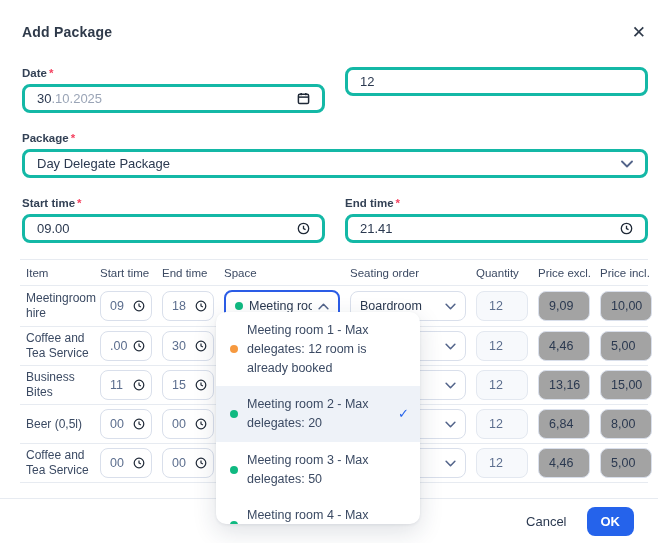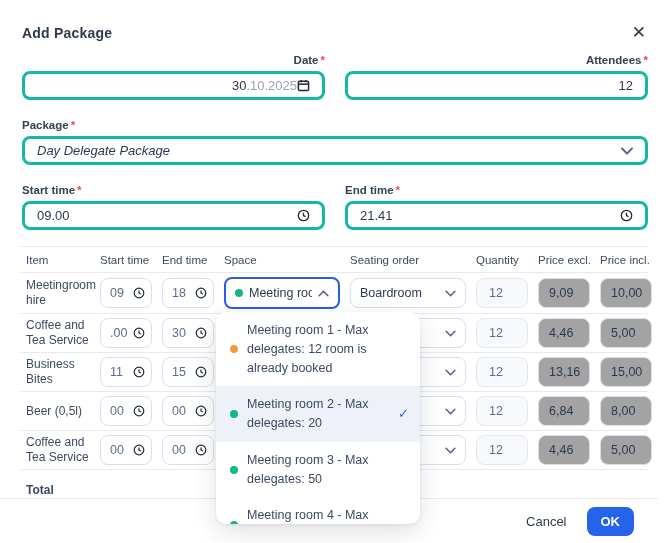--- a/index.html
+++ b/index.html
@@ -2,21 +2,21 @@
 <html><head>
 <meta charset="utf-8">
 <style>
   * { margin:0; padding:0; box-sizing:border-box; }
   html,body { background:#fff; }
   body { font-family:"Liberation Sans","DejaVu Sans",sans-serif; color:#2b3950; }
 
   .modal { position:relative; width:670px; height:543px; background:#fff; overflow:hidden; }
 
   
-  .modal-header { display:flex; justify-content:space-between; align-items:center; padding:24px 24px 0 22px; }
+  .modal-header { display:flex; justify-content:space-between; padding:24px 24px 0 22px; }
   .modal-title { font-size:14px; font-weight:700; color:#2f3a4a; letter-spacing:.2px; }
   .close-btn { font-size:17px; color:#2f3a4a; cursor:pointer; line-height:1; background:none; border:none; font-family:inherit; }
 
   
   .form-area { padding:0 22px; }
   .field-row { display:flex; gap:20px; }
   .field { flex:1; }
   .field-label { font-size:11.5px; font-weight:700; color:#334155; margin-bottom:5px; }
   .req { color:#f43f5e; margin-left:2px; }
   .input { display:flex; align-items:center; height:29px; border:3px solid #14b8a6; border-radius:8px; padding:0 12px; font-size:13px; color:#2b3950; background:#fff; }
@@ -65,46 +65,45 @@
 
 <div class="modal">
 
   <div class="modal-header">
     <div class="modal-title">Add Package</div>
     <button class="close-btn">✕</button>
   </div>
 
   <div class="form-area">
 
-    <div class="field-row" style="margin-top:13px;text-align:right;">
+    <div class="field-row" style="margin-top:26px;">
       <div class="field">
         <div class="field-label"><span>Date</span><span class="req">*</span></div>
         <div class="input">
           <span class="val"><span>30</span><span class="dim">.10.2025</span></span>
           <span class="icon">
             <svg width="13" height="13" viewBox="0 0 14 14" fill="none" stroke="#1f2937" stroke-width="1.6">
                 <rect x="1.5" y="2.5" width="11" height="10" rx="1.5"></rect>
                 <line x1="1.5" y1="5.5" x2="12.5" y2="5.5"></line>
                 <line x1="4.5" y1="1" x2="4.5" y2="3.5"></line>
                 <line x1="9.5" y1="1" x2="9.5" y2="3.5"></line>
               </svg>
           </span>
         </div>
       </div>
       <div class="field">
-        <div class="field-label"><span>Attendees</span><span class="req">*</span></div>
         <div class="input">
           <span class="val">12</span>
         </div>
       </div>
     </div>
 
     <div class="mt20">
       <div class="field-label"><span>Package</span><span class="req">*</span></div>
-      <div class="input" style="cursor:pointer;font-style:italic;">
+      <div class="input" style="cursor:pointer;">
         <span class="val">Day Delegate Package</span>
         <span class="icon">
           <svg width="12" height="8" viewBox="0 0 12 8" fill="none" stroke="#53648a" stroke-width="1.8" stroke-linecap="round" stroke-linejoin="round">
               <path d="M1 1.5 L6 6.5 L11 1.5"></path>
             </svg>
         </span>
       </div>
     </div>
 
     <div class="field-row mt20">

